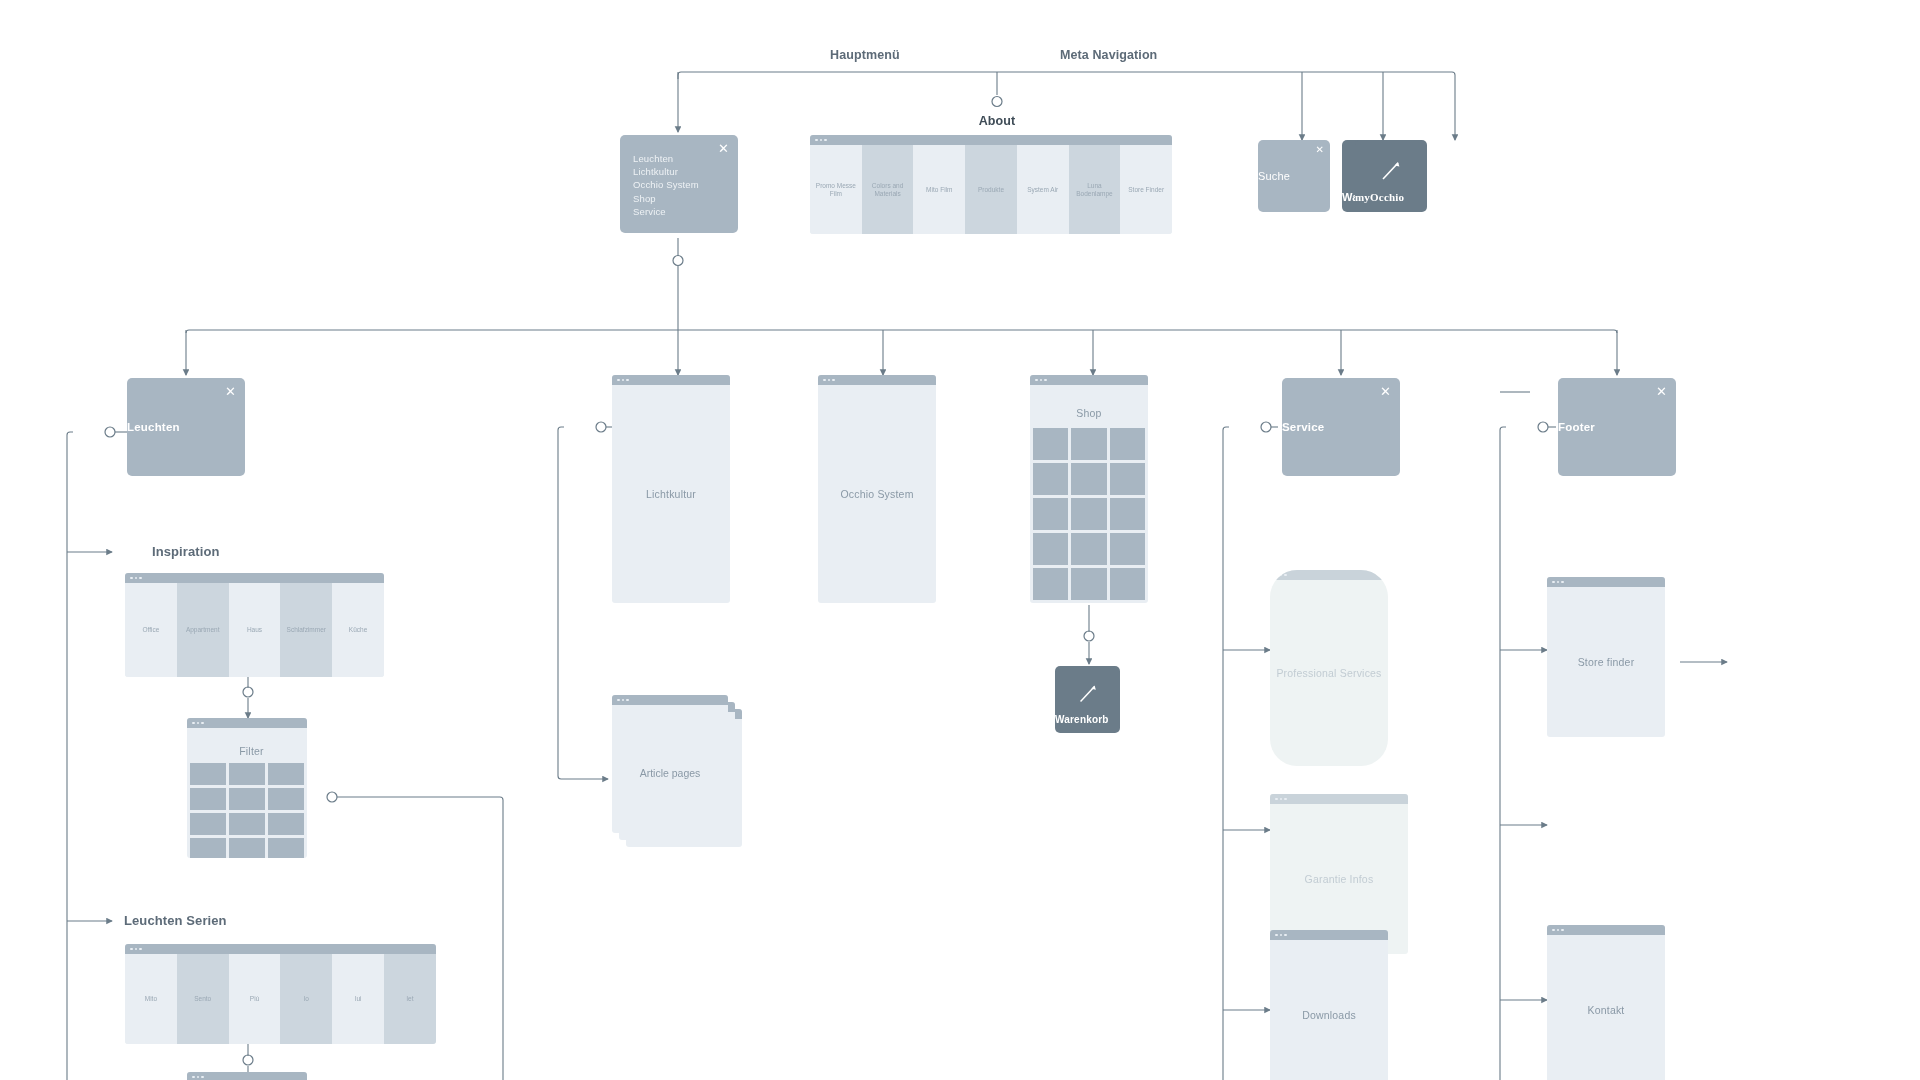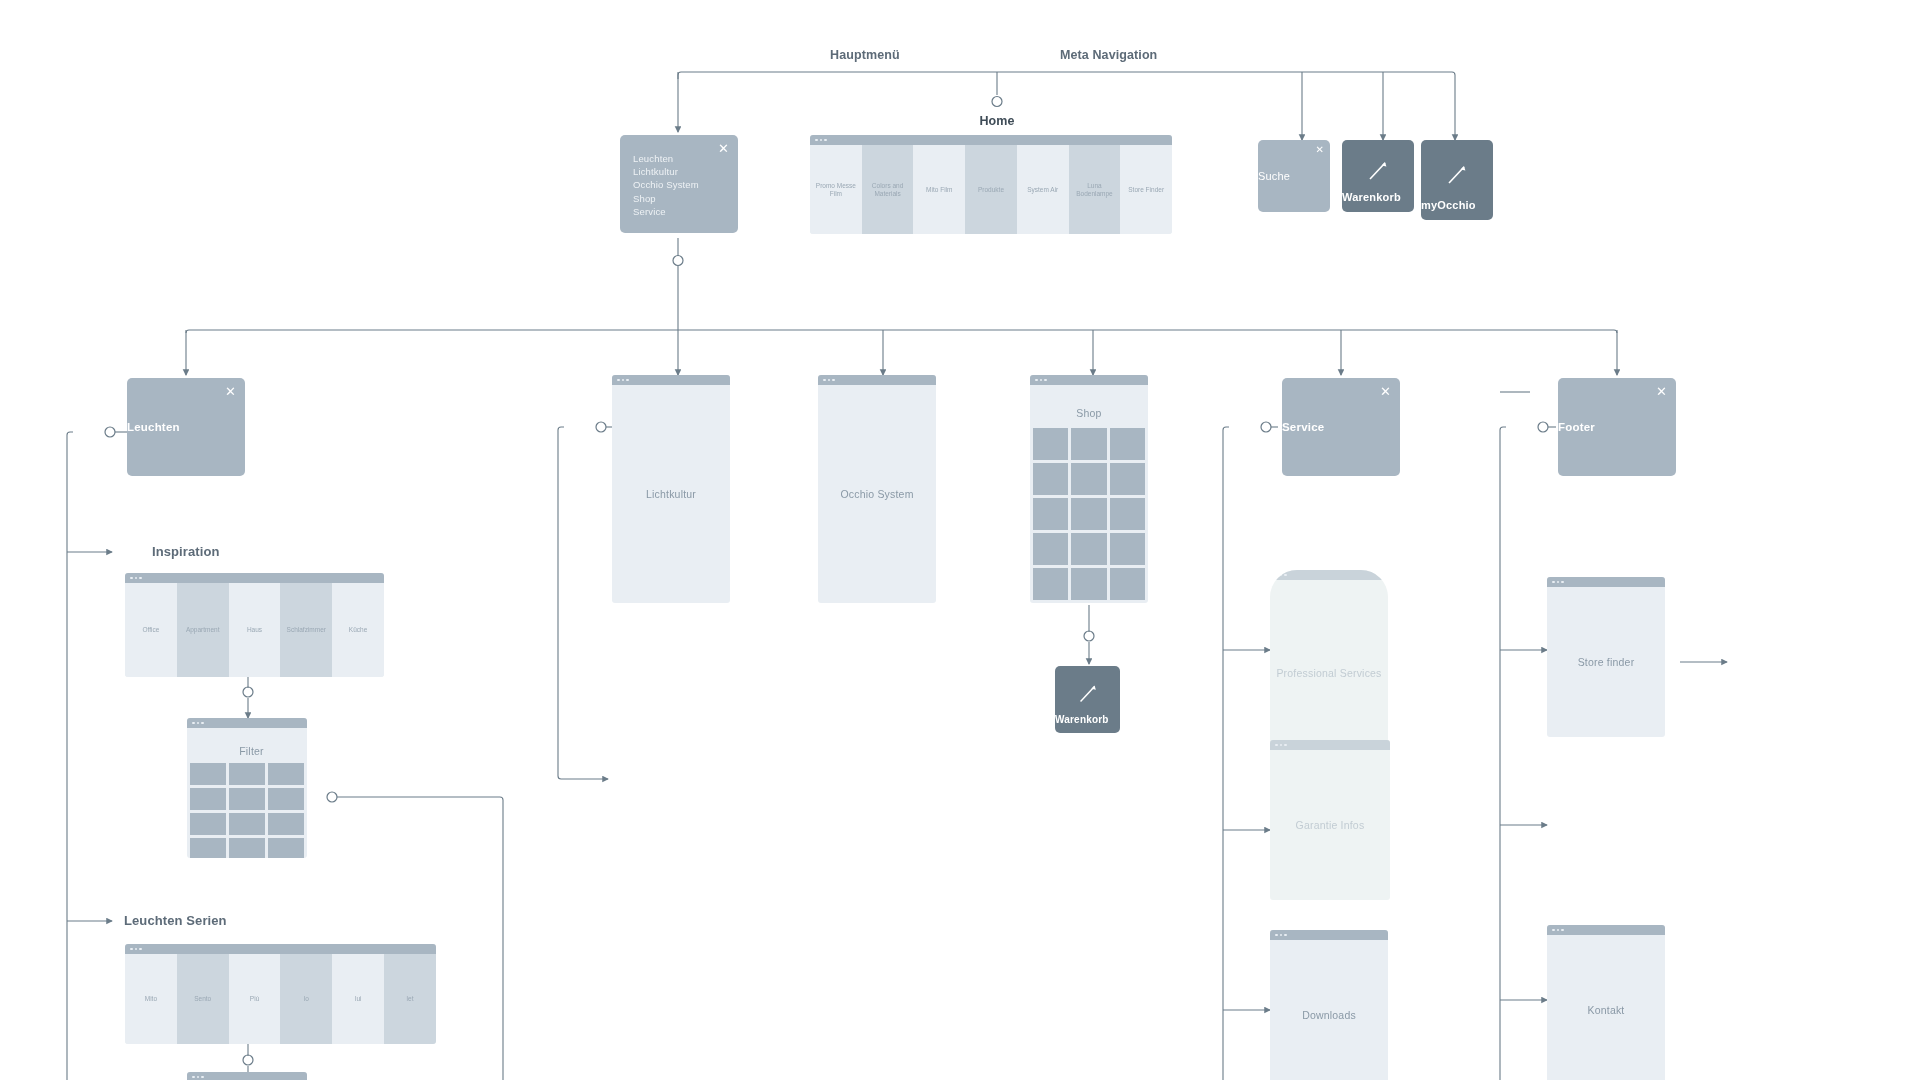--- a/index.html
+++ b/index.html
@@ -173,21 +173,21 @@
       <path d="M1500,825 L1547,825" marker-end="url(#ah)"></path>
       <path d="M1500,1000 L1547,1000" marker-end="url(#ah)"></path>
 
       <path d="M1680,662 L1727,662" marker-end="url(#ah)"></path>
     </g>
   </svg>
 
   <div class="lane-h" style="left:830px;top:48px;">Hauptmenü</div>
   <div class="lane-h" style="left:1060px;top:48px;">Meta Navigation</div>
 
-  <div class="node-cap" style="left:937px;top:114px;width:120px;">Home</div>
+  <div class="node-cap" style="left:937px;top:114px;width:120px;">About</div>
 
   <div class="node card-solid" style="left:620px;top:135px;width:118px;height:98px;">
     <span class="x">✕</span>
     <div class="menu-list">
       <div>Leuchten</div>
       <div>Lichtkultur</div>
       <div>Occhio System</div>
       <div>Shop</div>
       <div>Service</div>
     </div>
@@ -218,21 +218,21 @@
   </div>
 
   <div class="node card-solid dark" style="left:1342px;top:140px;width:72px;height:72px;">
     <svg class="arrowglyph" viewBox="0 0 30 30">
       <path d="M7,24 L22,8" stroke="#ffffff" stroke-width="1.6" fill="none"></path>
       <path d="M22,7 L23.4,11.6 L18.6,10.4 z" fill="#ffffff"></path>
     </svg>
     <span class="ctr-label" style="top:auto;bottom:9px;transform:none;font-weight:bold;font-size:11px;">Warenkorb</span>
   </div>
 
-  <div class="node card-solid dark" style="left:1421px;top:140px;width:72px;height:80px;">
+  <div class="node card-solid dark" style="left:1355px;top:140px;width:72px;height:72px;font-family:Liberation Serif, serif;">
     <svg class="arrowglyph" viewBox="0 0 30 30">
       <path d="M7,24 L22,8" stroke="#ffffff" stroke-width="1.6" fill="none"></path>
       <path d="M22,7 L23.4,11.6 L18.6,10.4 z" fill="#ffffff"></path>
     </svg>
     <span class="ctr-label" style="top:auto;bottom:9px;transform:none;font-weight:bold;font-size:11px;">myOcchio</span>
   </div>
 
   <div class="node card-solid" style="left:127px;top:378px;width:118px;height:98px;">
     <span class="x">✕</span>
     <span class="ctr-label">Leuchten</span>
@@ -374,20 +374,50 @@
     <div class="bar">
       <span class="dots">
           <i></i>
           <i></i>
           <i></i>
         </span>
     </div>
 
   </div>
 
+  <div class="deck" style="left:612px;top:695px;width:130px;height:152px;">
+    <div class="sheet" style="left:14px;top:14px;width:116px;height:138px;">
+      <div class="bar">
+        <span class="dots">
+            <i></i>
+            <i></i>
+            <i></i>
+          </span>
+      </div>
+    </div>
+    <div class="sheet" style="left:7px;top:7px;width:116px;height:138px;">
+      <div class="bar">
+        <span class="dots">
+            <i></i>
+            <i></i>
+            <i></i>
+          </span>
+      </div>
+    </div>
+    <div class="sheet" style="left:0;top:0;width:116px;height:138px;">
+      <div class="bar">
+        <span class="dots">
+            <i></i>
+            <i></i>
+            <i></i>
+          </span>
+      </div>
+    </div>
+    <span class="dlabel" style="top:78px;width:116px;">Article pages</span>
+  </div>
 
   <div class="node card-solid dark" style="left:1055px;top:666px;width:65px;height:67px;">
     <svg class="arrowglyph" style="top:40%;width:28px;height:28px;" viewBox="0 0 30 30">
       <path d="M7,24 L22,8" stroke="#ffffff" stroke-width="1.6" fill="none"></path>
       <path d="M22,7 L23.4,11.6 L18.6,10.4 z" fill="#ffffff"></path>
     </svg>
     <span class="ctr-label" style="top:auto;bottom:8px;transform:none;font-size:10px;">Warenkorb</span>
   </div>
 
   <div class="node win faded" style="left:1270px;top:570px;width:118px;height:196px;border-radius:27px;">
@@ -396,21 +426,21 @@
           <i></i>
           <i></i>
           <i></i>
         </span>
     </div>
     <div class="body">
       <span class="wlabel">Professional Services</span>
     </div>
   </div>
 
-  <div class="node win faded" style="left:1270px;top:740px;width:120px;height:160px;">
+  <div class="node win faded" style="left:1270px;top:794px;width:138px;height:160px;">
     <div class="bar">
       <span class="dots">
           <i></i>
           <i></i>
           <i></i>
         </span>
     </div>
     <div class="body">
       <span class="wlabel">Garantie Infos</span>
     </div>

